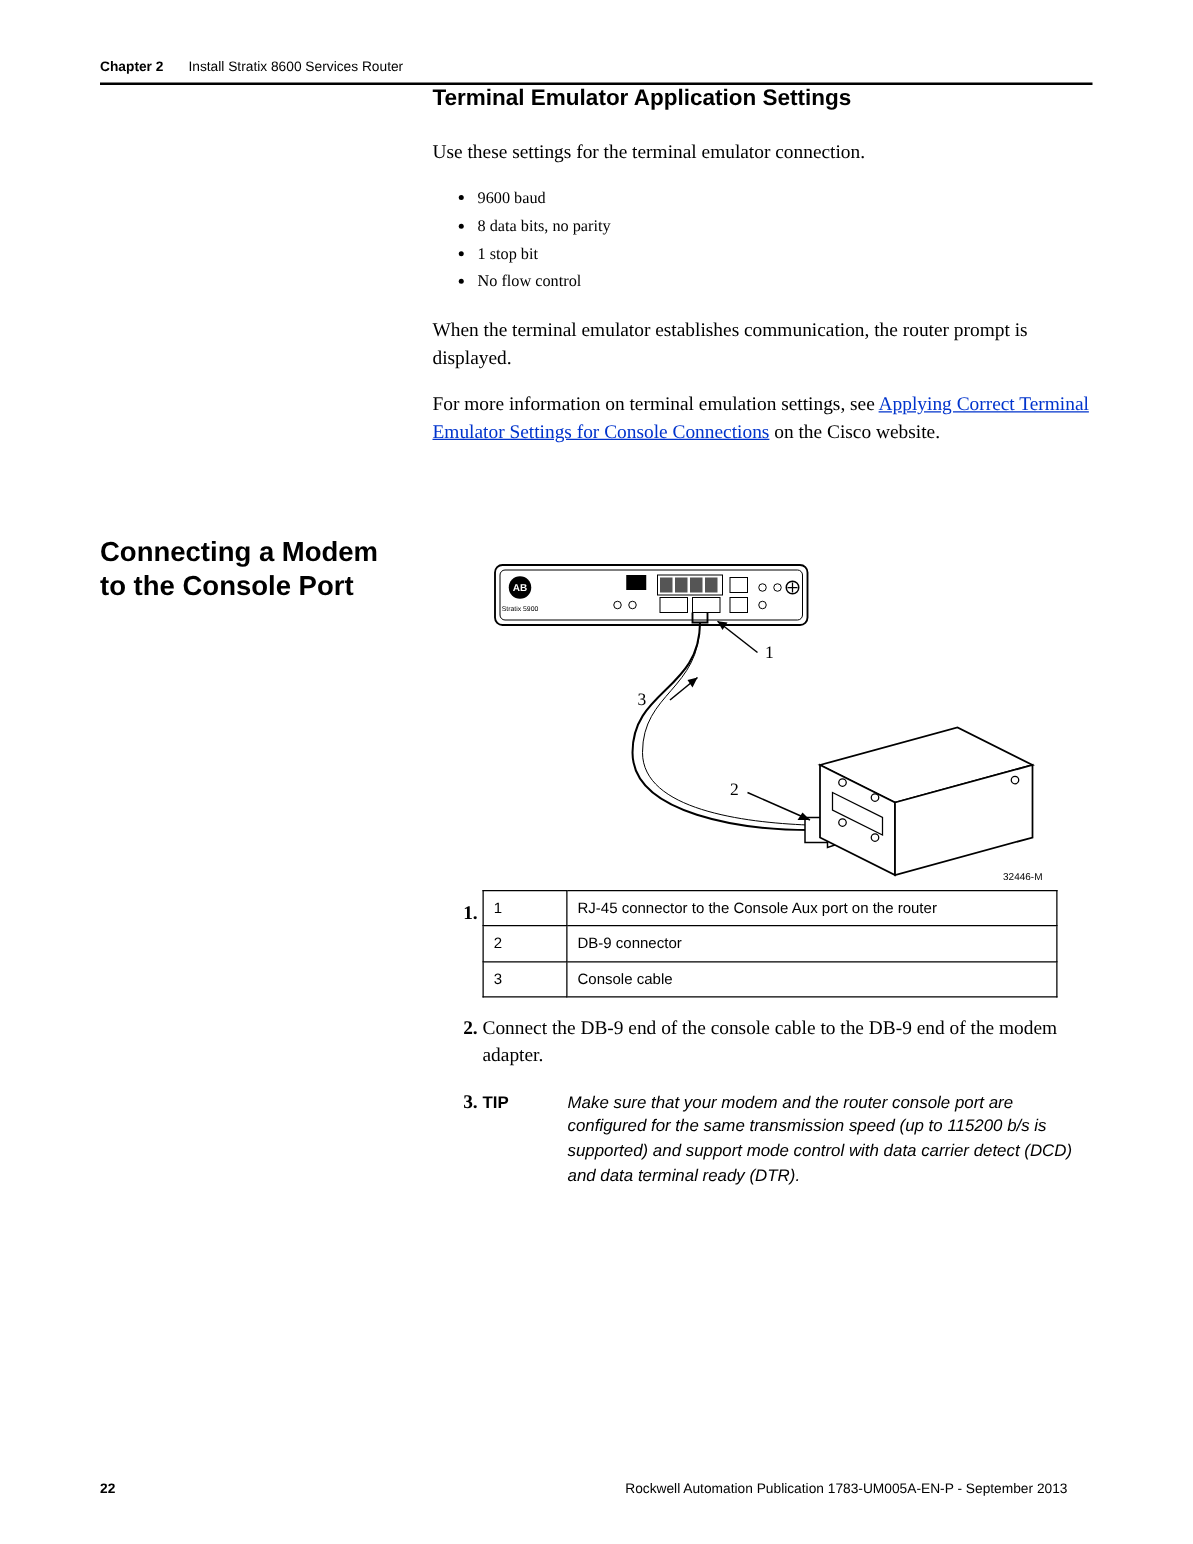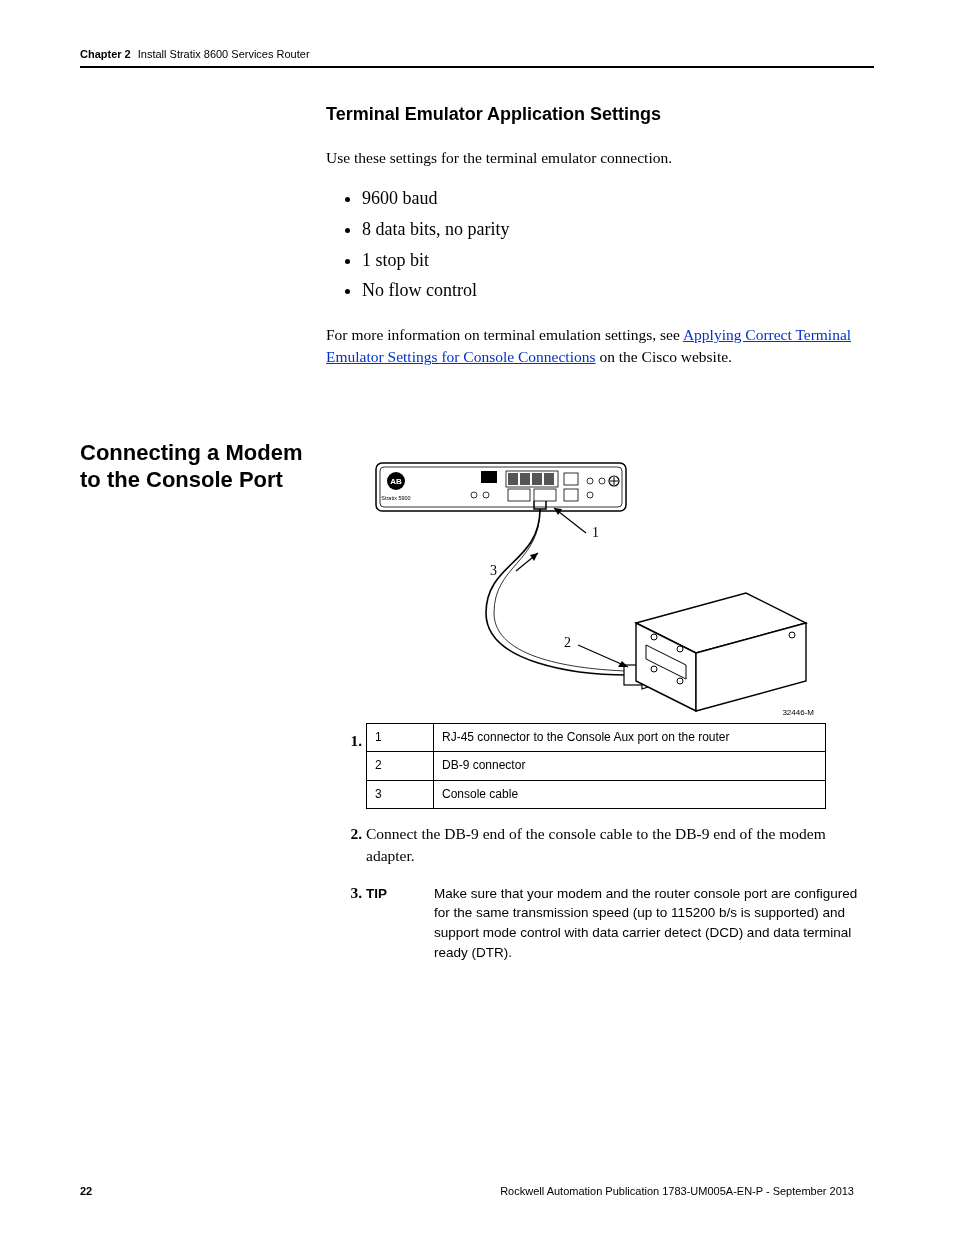--- a/index.html
+++ b/index.html
@@ -14,33 +14,32 @@
     box-sizing: border-box;
   }
   .page {
     padding: 48px 80px 40px 80px;
     height: 100%;
     box-sizing: border-box;
     position: relative;
   }
   .running-head {
     display: flex;
-    gap: 7px;
+    gap: 20px;
     font-family: "Helvetica Neue", Arial, sans-serif;
     font-size: 11px;
     padding-bottom: 6px;
     border-bottom: 2px solid #000;
-    margin-bottom: 36px;
   }
   .running-head .chap { font-weight: 700; }
   .running-head .title { font-weight: 400; }
 
   .body-cols {
     display: flex;
-    gap: 20px;
+    gap: 40px;
   }
   .side-col {
     width: 226px;
     flex: 0 0 226px;
   }
   .main-col {
     flex: 1;
   }
 
   h2.section-heading {
@@ -57,21 +56,21 @@
     margin: 0 0 22px 0;
   }
   p.body {
     font-size: 15.5px;
     line-height: 1.45;
     margin: 0 0 14px 0;
   }
   ul.bullets {
     margin: 2px 0 18px 36px;
     padding: 0;
-    font-size: 18px;
+    font-size: 13px;
     line-height: 1.7;
   }
   ul.bullets li { margin: 0; }
   a.inline-link { color: #0033cc; text-decoration: underline; }
 
   ol.steps {
     font-size: 15.5px;
     line-height: 1.45;
     margin: 14px 0 0 0;
     padding-left: 40px;
@@ -107,21 +106,21 @@
     margin-top: 10px;
     margin-left: 0;
     font-family: "Helvetica Neue", Arial, sans-serif;
     font-size: 13.5px;
     line-height: 1.45;
   }
   .tip-row .tip-label {
     font-weight: 700;
     flex: 0 0 46px;
   }
-  .tip-row .tip-text { flex: 1; }
+  .tip-row .tip-text { flex: 1; font-style: italic; }
 
   .footer {
     position: absolute;
     left: 80px;
     right: 80px;
     bottom: 38px;
     font-family: "Helvetica Neue", Arial, sans-serif;
     font-size: 11px;
     display: flex;
     justify-content: space-between;
@@ -145,20 +144,21 @@
     <div class="side-col"></div>
     <div class="main-col">
       <h3 class="subheading">Terminal Emulator Application Settings</h3>
       <p class="body">Use these settings for the terminal emulator connection.</p>
       <ul class="bullets">
         <li>9600 baud</li>
         <li>8 data bits, no parity</li>
         <li>1 stop bit</li>
         <li>No flow control</li>
       </ul>
+      <p class="body">When the terminal emulator establishes communication, the router prompt is displayed.</p>
       <p class="body">
         <span>For more information on terminal emulation settings, see </span><a class="inline-link" href="#">Applying Correct Terminal Emulator Settings for Console Connections</a><span> on the Cisco website.</span>
       </p>
     </div>
   </div>
 
   <div class="section-gap"></div>
 
   <div class="body-cols">
     <div class="side-col">

